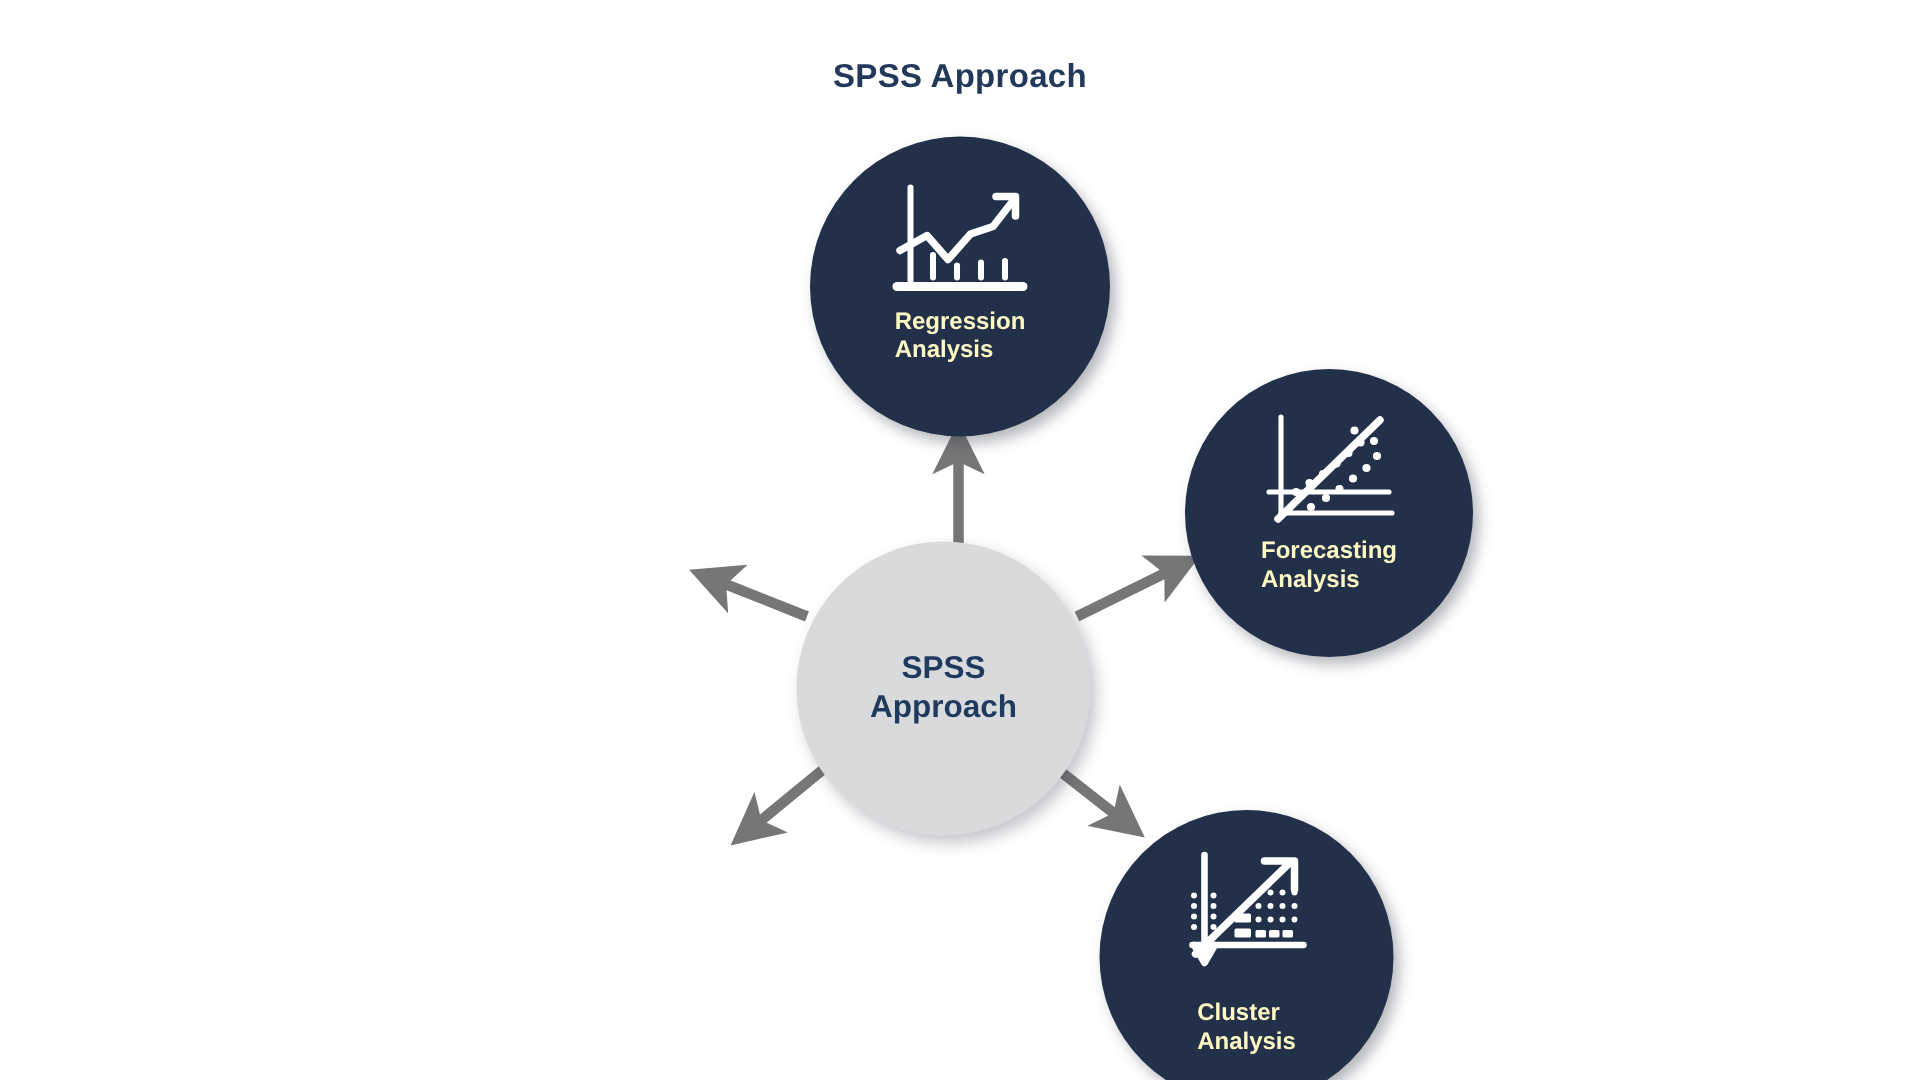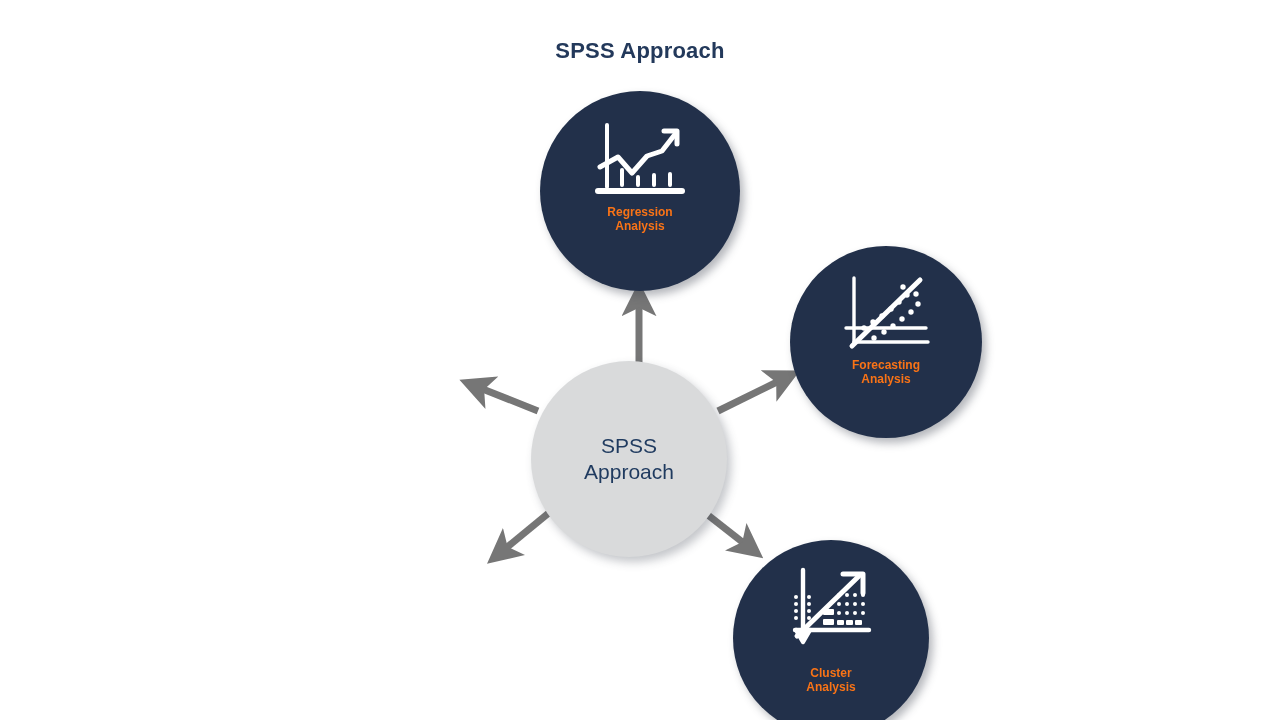--- a/index.html
+++ b/index.html
@@ -46,40 +46,39 @@
     display: flex;
     flex-direction: column;
     align-items: center;
     justify-content: flex-start;
     box-sizing: border-box;
   }
   .node-icon {
     display: block;
   }
   .node-label {
-    color: #f97316;
+    color: #fef9c3;
     font-weight: bold;
-    text-align: center;
     line-height: 1.17;
-    font-size: 12px;
+    font-size: 16px;
     padding: 0 6px;
     white-space: pre-line;
   }
   #center-node {
     position: absolute;
     border-radius: 50%;
     background: #d9dadb;
     box-shadow: 4px 5px 10px rgba(60, 65, 80, 0.30);
     display: flex;
     align-items: center;
     justify-content: center;
   }
   #center-label {
     color: #1f3a5f;
-    font-weight: normal;
+    font-weight: bold;
     font-size: 21px;
     text-align: center;
     line-height: 1.22;
     white-space: pre-line;
   }
 </style>
 </head>
 <body>
 
 <div id="stage">

